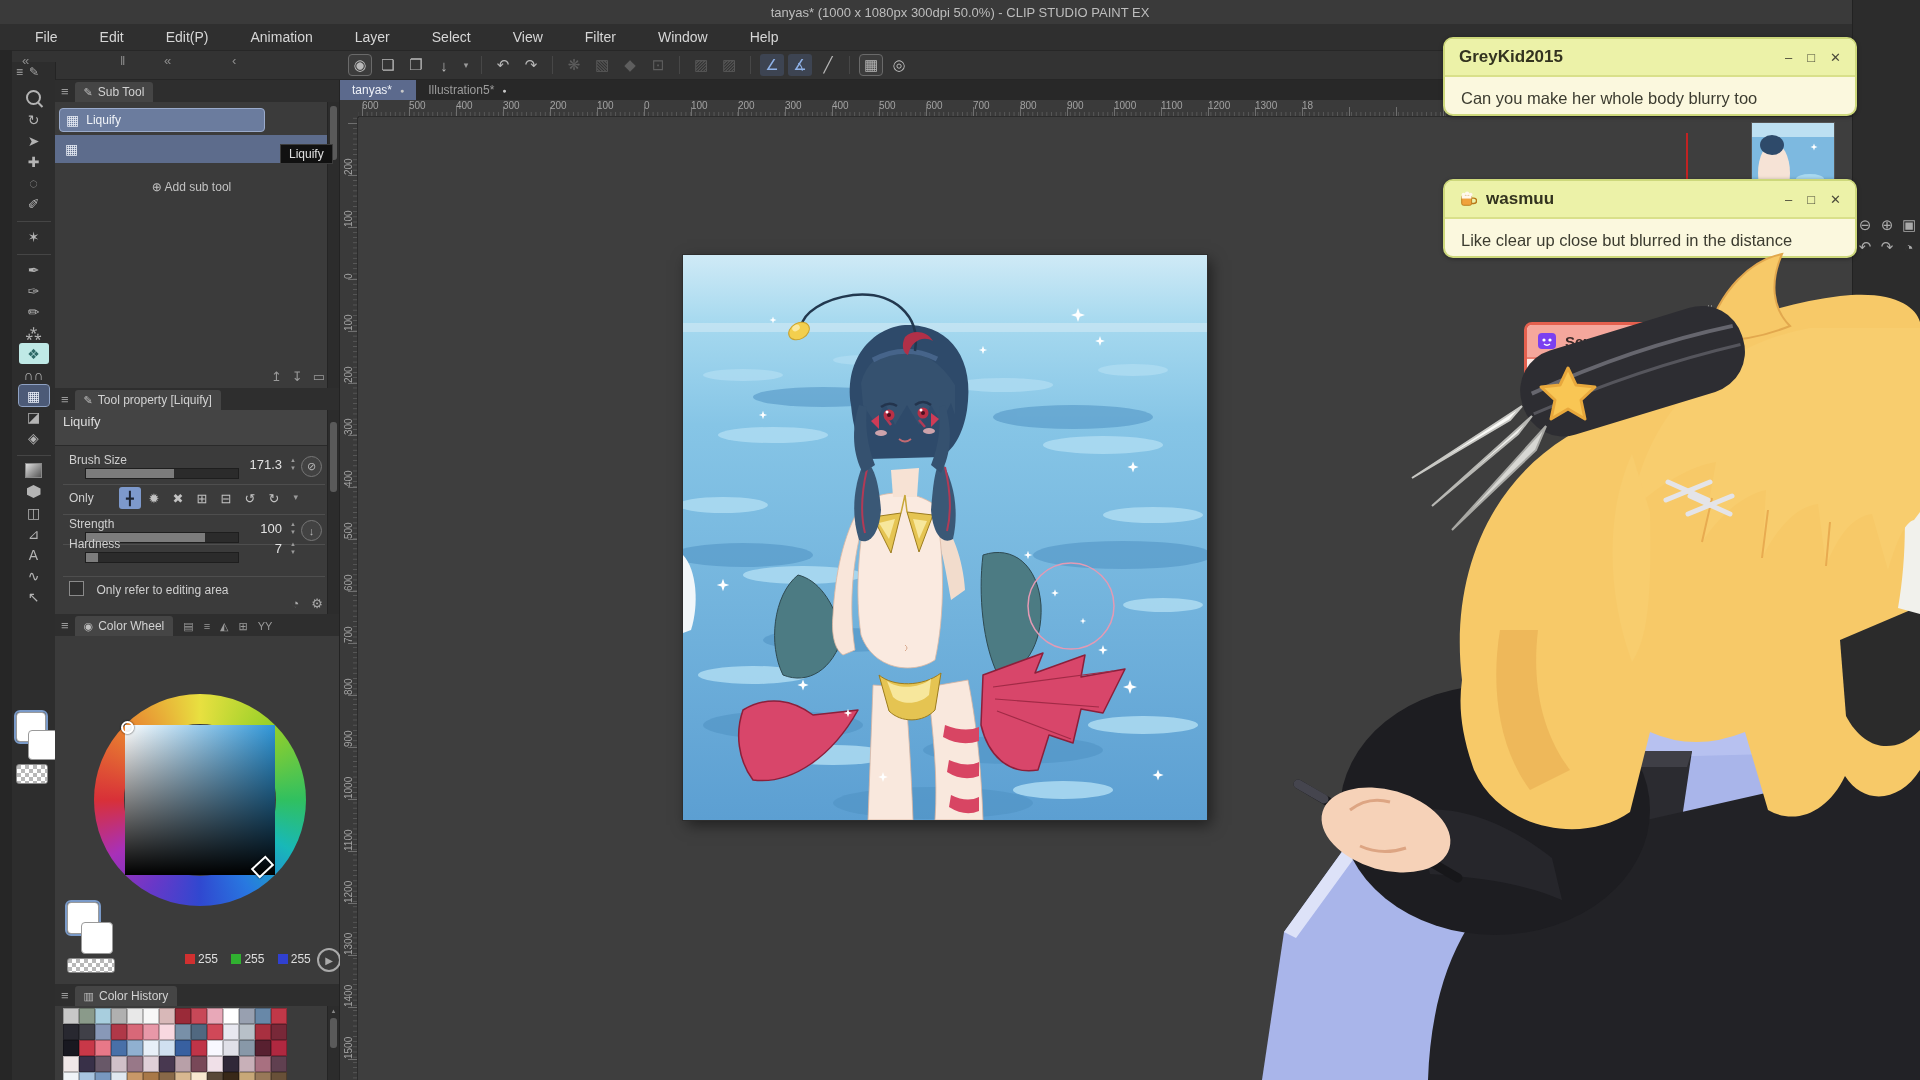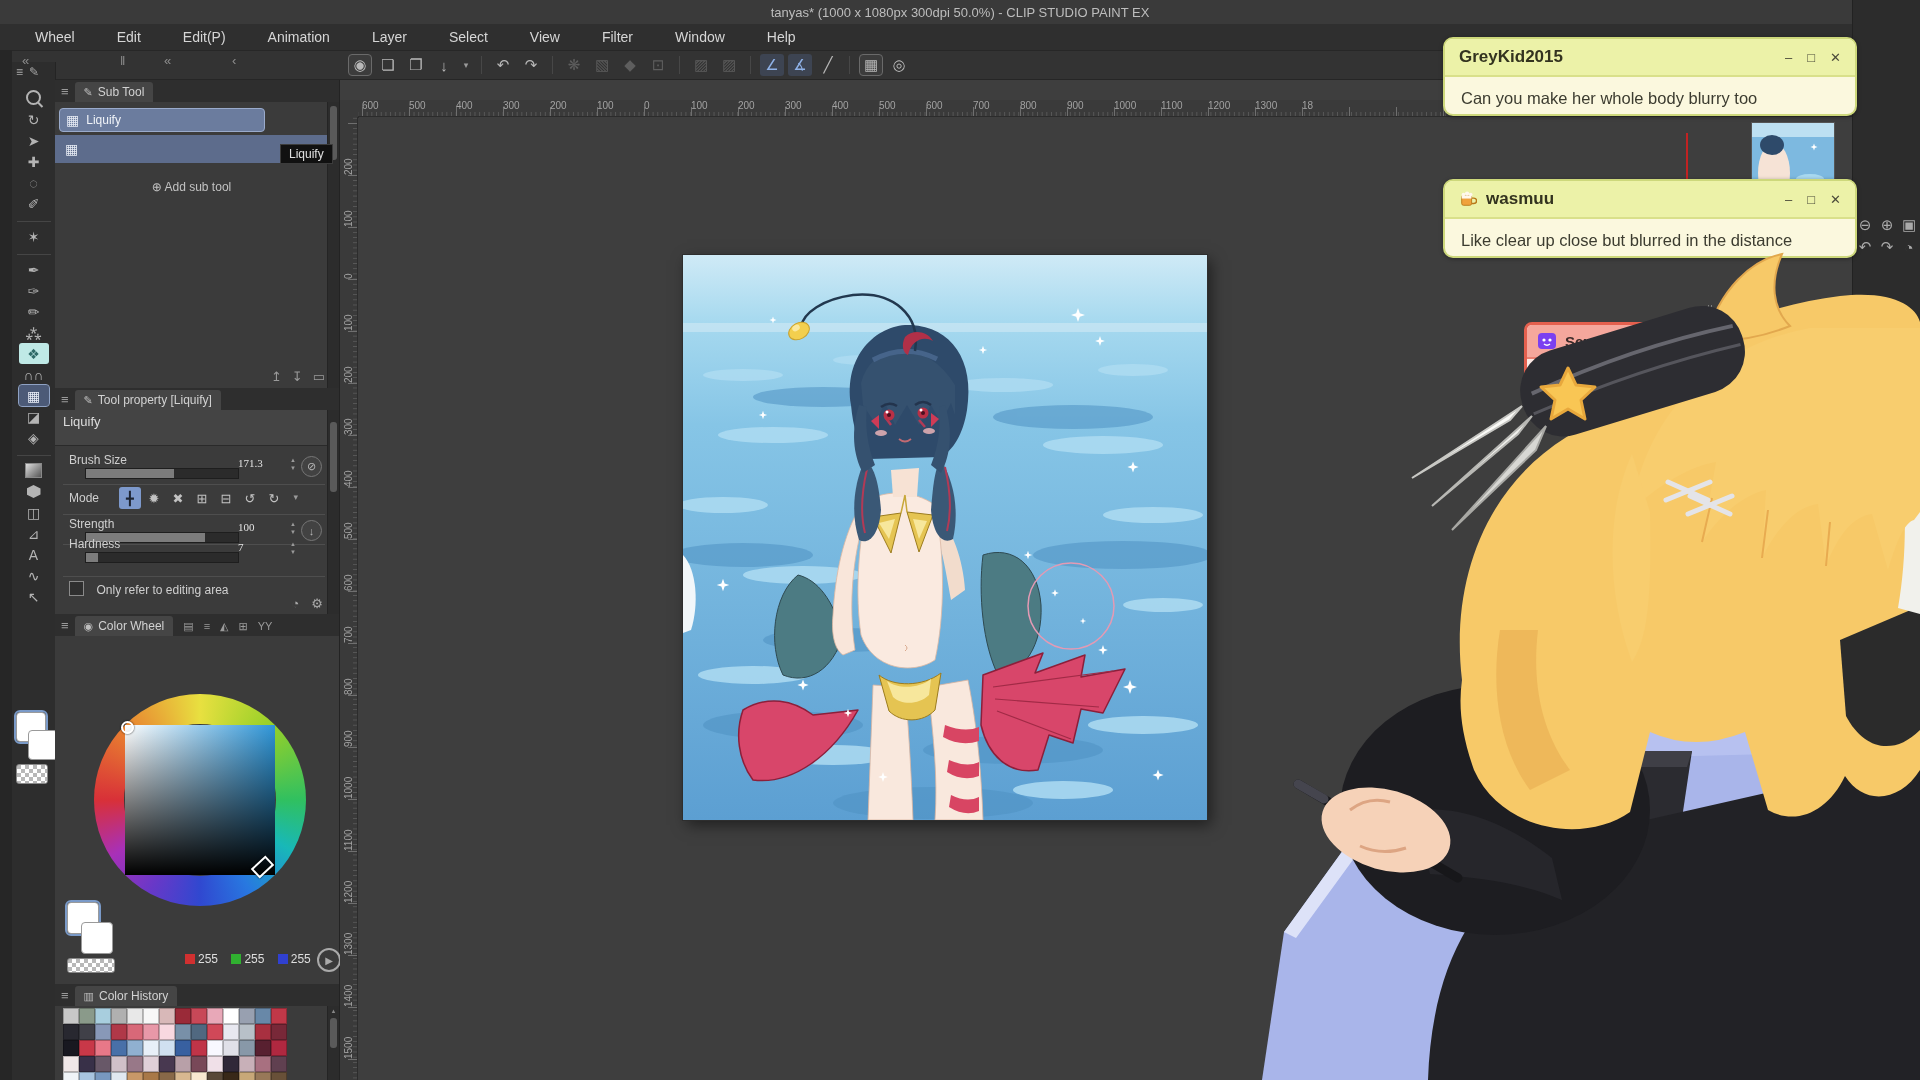--- a/index.html
+++ b/index.html
@@ -54,21 +54,21 @@
   #subtool-tip{position:absolute;left:225px;top:64px;background:#111;border:1px solid #3c3c3c;color:#e0e0e0;font-size:12px;padding:2px 8px;z-index:6;}
   #addsub{position:absolute;left:0;top:100px;width:273px;text-align:center;color:#c2c2c2;font-size:12px;}
   #subfoot{position:absolute;right:14px;bottom:4px;display:flex;gap:10px;color:#9a9a9a;font-size:13px;}
   
   .toolname{position:absolute;left:0;top:22px;width:273px;height:36px;background:#444444;border-bottom:1px solid #2a2a2a;color:#dcdcdc;
             font-size:13px;padding:4px 8px;box-sizing:border-box;}
   .prow{position:absolute;left:0;width:273px;}
   .plabel{position:absolute;left:14px;top:1px;color:#cfcfcf;font-size:12px;}
   .sl{position:absolute;left:30px;bottom:3px;width:152px;height:9px;background:#2b2b2b;border:1px solid #1e1e1e;}
   .sl i{display:block;height:100%;background:#7c7c7c;}
-  .pval{position:absolute;right:46px;top:5px;width:44px;color:#e2e2e2;font-size:11px;font-family:Liberation Serif, serif;}
+  .pval{position:absolute;right:46px;top:5px;width:44px;text-align:right;color:#e2e2e2;font-size:13px;}
   .stp{position:absolute;right:32px;top:4px;display:flex;flex-direction:column;color:#9a9a9a;font-size:6px;line-height:8px;text-align:center;}
   .rbtn{position:absolute;right:6px;top:4px;width:19px;height:19px;border:1px solid #777;border-radius:50%;background:#424242;color:#b8b8b8;
         font-size:11px;display:flex;align-items:center;justify-content:center;}
   .hr{position:absolute;left:8px;right:14px;border-top:1px solid #4e4e4e;}
   #moderow .micons{position:absolute;left:64px;top:0;display:flex;gap:2px;}
   #moderow .micons .mi{width:22px;height:22px;display:flex;align-items:center;justify-content:center;color:#c2c2c2;font-size:13px;border-radius:3px;}
   #moderow .micons .mi.active{background:#7d99cc;color:#1d2432;}
   #moderow .chev{position:absolute;right:30px;top:5px;color:#9a9a9a;font-size:9px;}
   .cbx{width:13px;height:13px;border:1px solid #8a8a8a;background:#2f2f2f;display:inline-block;vertical-align:-2px;margin-right:8px;}
   #propfoot{position:absolute;right:16px;bottom:3px;display:flex;gap:12px;color:#a8a8a8;font-size:13px;}
@@ -127,21 +127,21 @@
 <body>
 
 <div id="app">
 
   <div class="abs" id="titlebar">
     <span>tanyas* (1000 x 1080px 300dpi 50.0%)  - CLIP STUDIO PAINT EX</span>
   </div>
 
   <div class="abs" id="menubar">
 
-  <span class="mitem">Wheel</span>
+  <span class="mitem">File</span>
       <span class="mitem">Edit</span>
       <span class="mitem">Edit(P)</span>
       <span class="mitem">Animation</span>
       <span class="mitem">Layer</span>
       <span class="mitem">Select</span>
       <span class="mitem">View</span>
       <span class="mitem">Filter</span>
       <span class="mitem">Window</span>
       <span class="mitem">Help</span>
     </div>
@@ -266,21 +266,21 @@
       <span class="pval">171.3</span>
       <span class="stp">
         <span>▲</span>
           <span>▼</span>
         </span>
       <span class="rbtn">⊘</span>
     </div>
     <div class="hr" style="top:96px"></div>
 
     <div class="prow" id="moderow" style="top:99px;height:25px">
-      <span class="plabel" style="top:4px">Mode</span>
+      <span class="plabel" style="top:4px">Only</span>
       <span class="micons">
 
       <span class="mi active">╋</span>
           <span class="mi">✹</span>
           <span class="mi">✖</span>
           <span class="mi">⊞</span>
           <span class="mi">⊟</span>
           <span class="mi">↺</span>
           <span class="mi">↻</span>
         </span>
@@ -442,20 +442,30 @@
         <div class="sw" style="background: rgb(152, 120, 88);"></div>
         <div class="sw" style="background: rgb(104, 80, 56);"></div>
       </div>
     <div class="scroll" style="top:22px;bottom:0">
       <div class="sarr" style="top:0">▲</div>
       <div class="thumb" style="top:12px;height:30px"></div>
     </div>
   </div>
 
   <div class="abs" id="canvasarea"></div>
+  <div class="abs" id="tabbar">
+    <span class="dtab active">
+      <span>tanyas*</span>
+      <span class="dot">●</span>
+    </span>
+    <span class="dtab">
+      <span>Illustration5*</span>
+      <span class="dot">●</span>
+    </span>
+  </div>
   <div class="abs" id="rulercorner"></div>
   <div class="abs" id="hruler">
 
   <span class="hlab">600</span>
       <span class="hlab">500</span>
       <span class="hlab">400</span>
       <span class="hlab">300</span>
       <span class="hlab">200</span>
       <span class="hlab">100</span>
       <span class="hlab">0</span>

